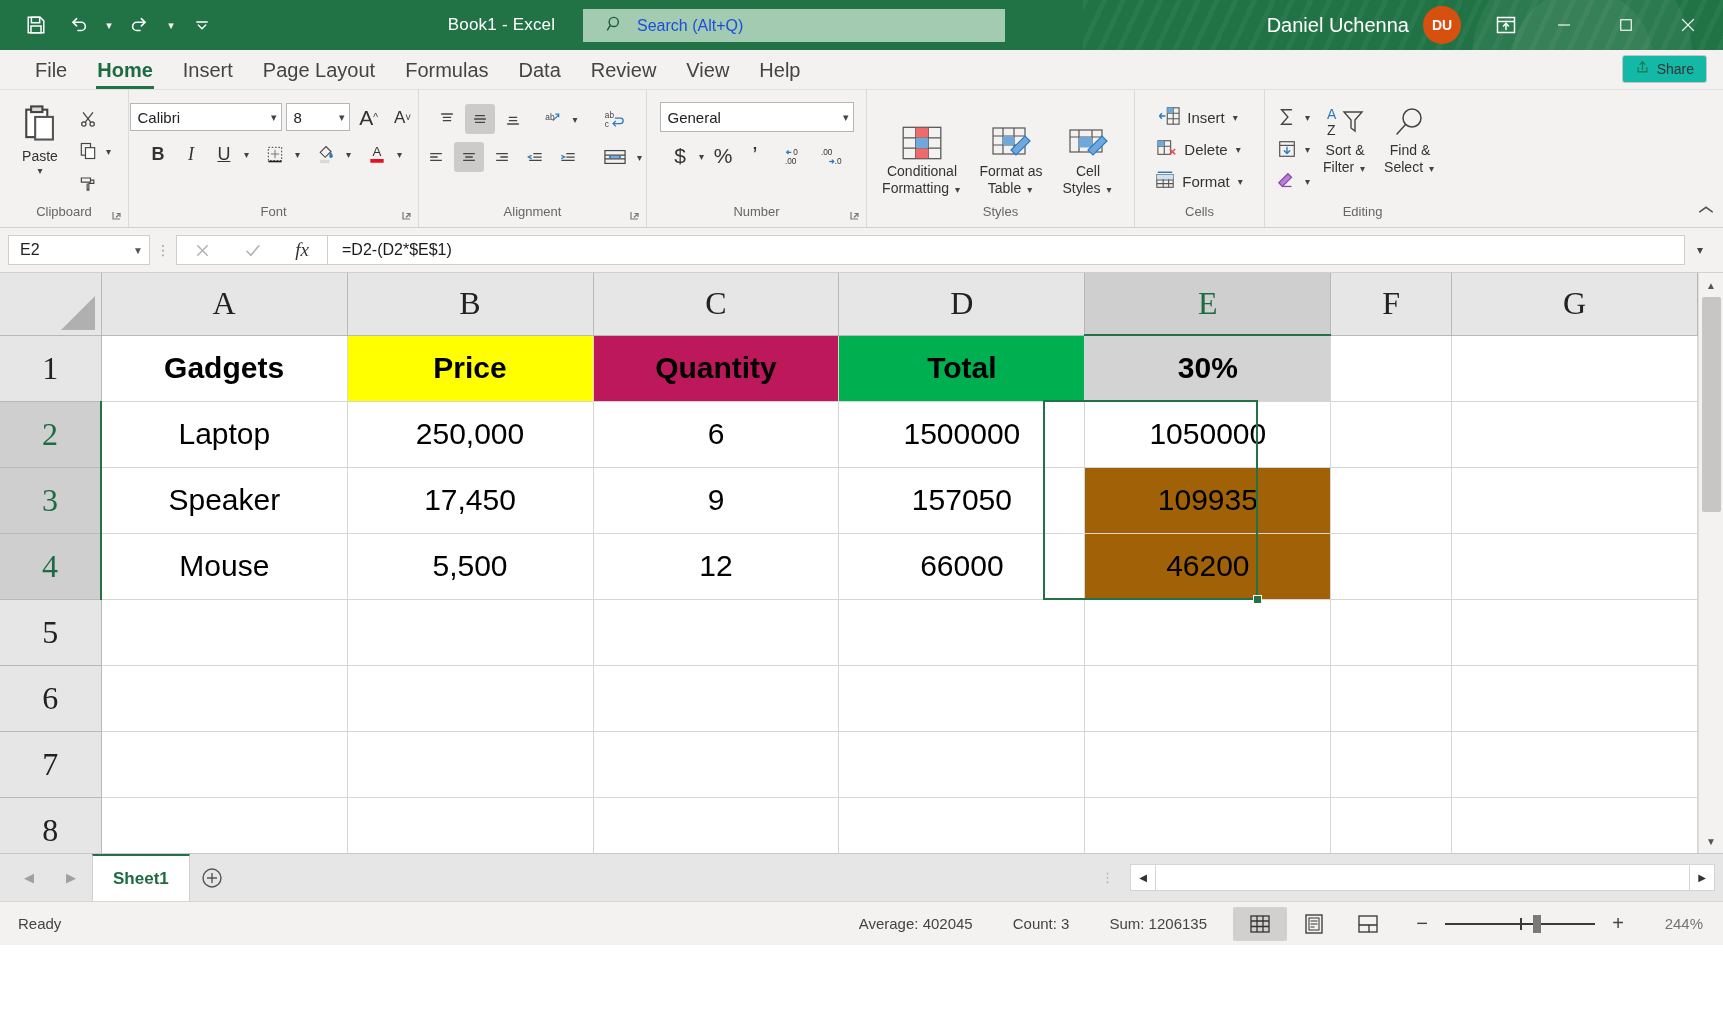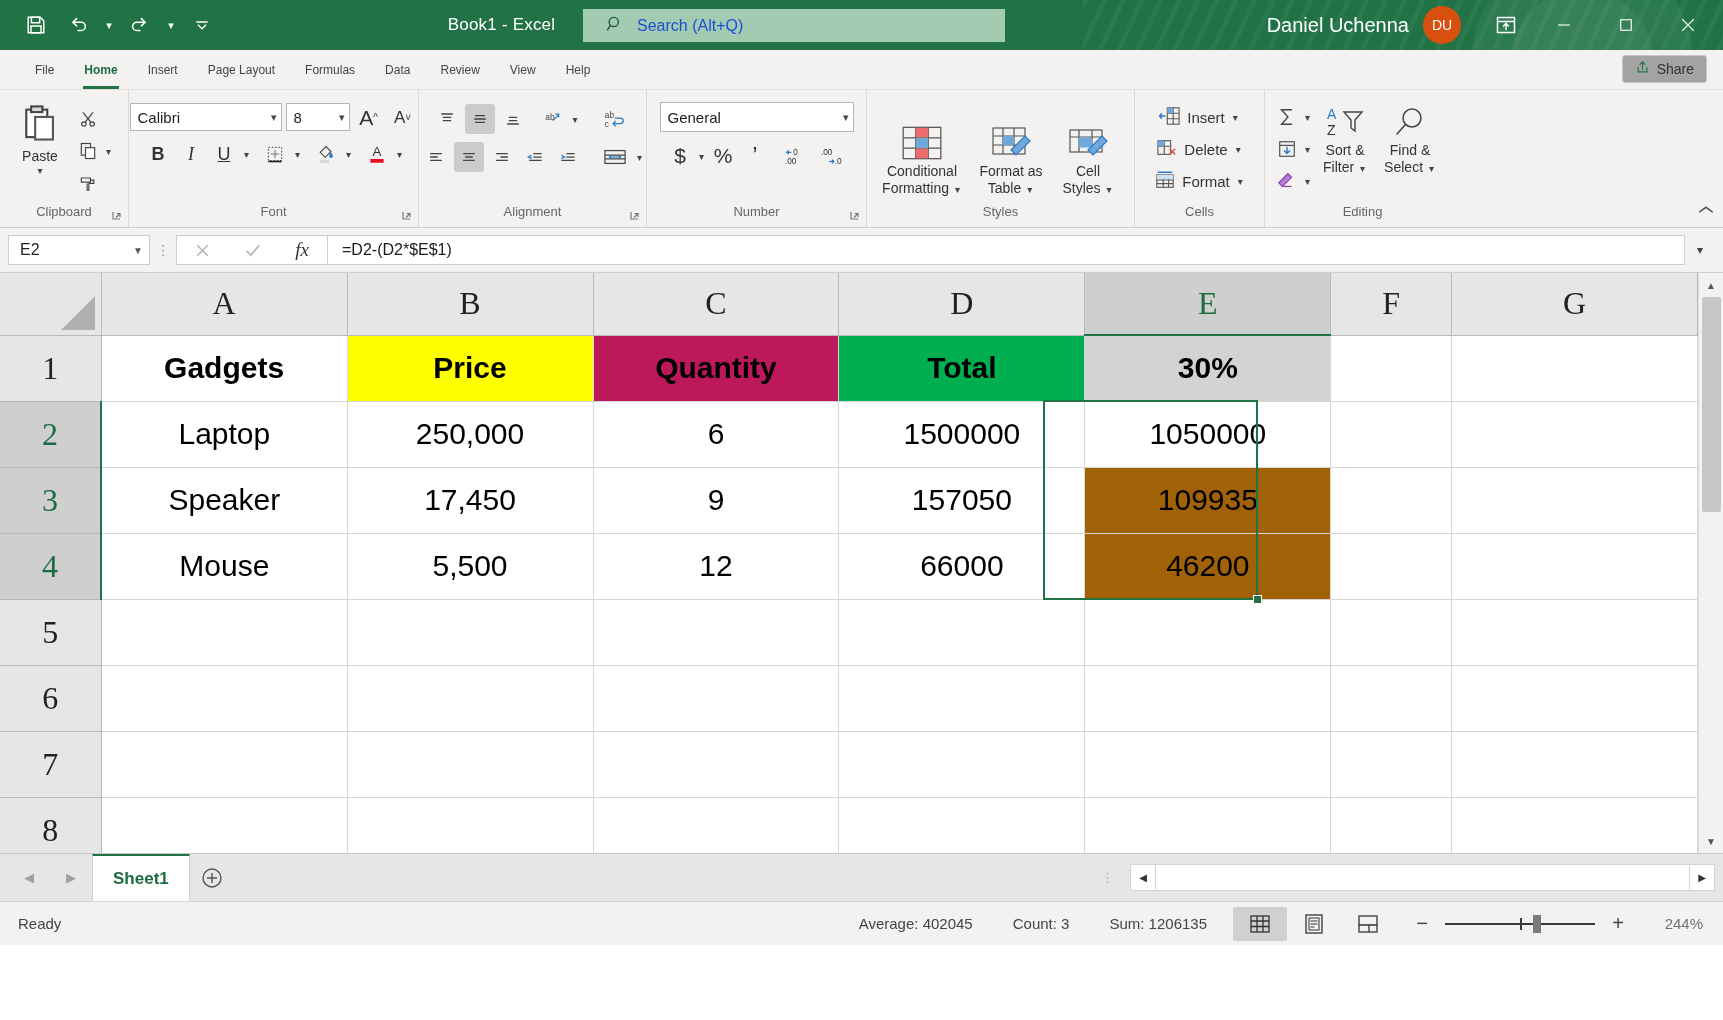--- a/index.html
+++ b/index.html
@@ -57,21 +57,21 @@
   .searchbox .lbl { color:#1d4ed8; font-size:16px; }
   .title-right {
     position:absolute; right:0; top:0; height:50px;
     display:flex; align-items:center; gap:0; z-index:3; padding-right:4px;
   }
   .user-name { color:#fff; font-size:20px; margin-right:14px; }
   .avatar {
     width:38px; height:38px; border-radius:50%;
     background:#d8500f; color:#fff;
     display:flex; align-items:center; justify-content:center;
-    font-size:14px; font-weight:400; margin-right:18px; cursor:pointer;
+    font-size:14px; font-weight:700; margin-right:18px; cursor:pointer;
   }
   .win-btn {
     width:62px; height:50px;
     display:flex; align-items:center; justify-content:center;
     color:#fff; cursor:pointer;
   }
   .ribbon-expand-btn {
     width:54px; height:50px; display:flex; align-items:center; justify-content:center;
     color:#fff; cursor:pointer;
   }
@@ -81,33 +81,33 @@
     height: 40px;
     background:#f3f2f1;
     display:flex; align-items:flex-end;
     padding-left:20px;
     position:relative;
     border-bottom:1px solid #e1dfdd;
   }
   .tab {
     padding: 0 15px;
     height:38px; line-height:38px;
-    font-size:12px; color:#444; cursor:pointer; position:relative;
+    font-size:20px; color:#444; cursor:pointer; position:relative;
   }
   .tab.active { color:#1d6b42; font-weight:bold; }
   .tab.active::after {
     content:""; position:absolute; left:14px; right:14px; bottom:0; height:3px;
     background:#217346;
   }
   .share-btn {
     position:absolute; right:16px; top:5px;
     height:28px; padding:0 12px;
     display:flex; align-items:center; gap:7px;
     border:1px solid #c8c6c4; border-radius:3px;
-    background:#a3a3a3; font-size:14px; color:#333; cursor:pointer;
+    background:#14b8a6; font-size:14px; color:#333; cursor:pointer;
   }
 
   
   .ribbon {
     height:138px;
     background:#f3f2f1;
     display:flex; align-items:stretch;
     position:relative;
     border-bottom:1px solid #d2d0ce;
   }

